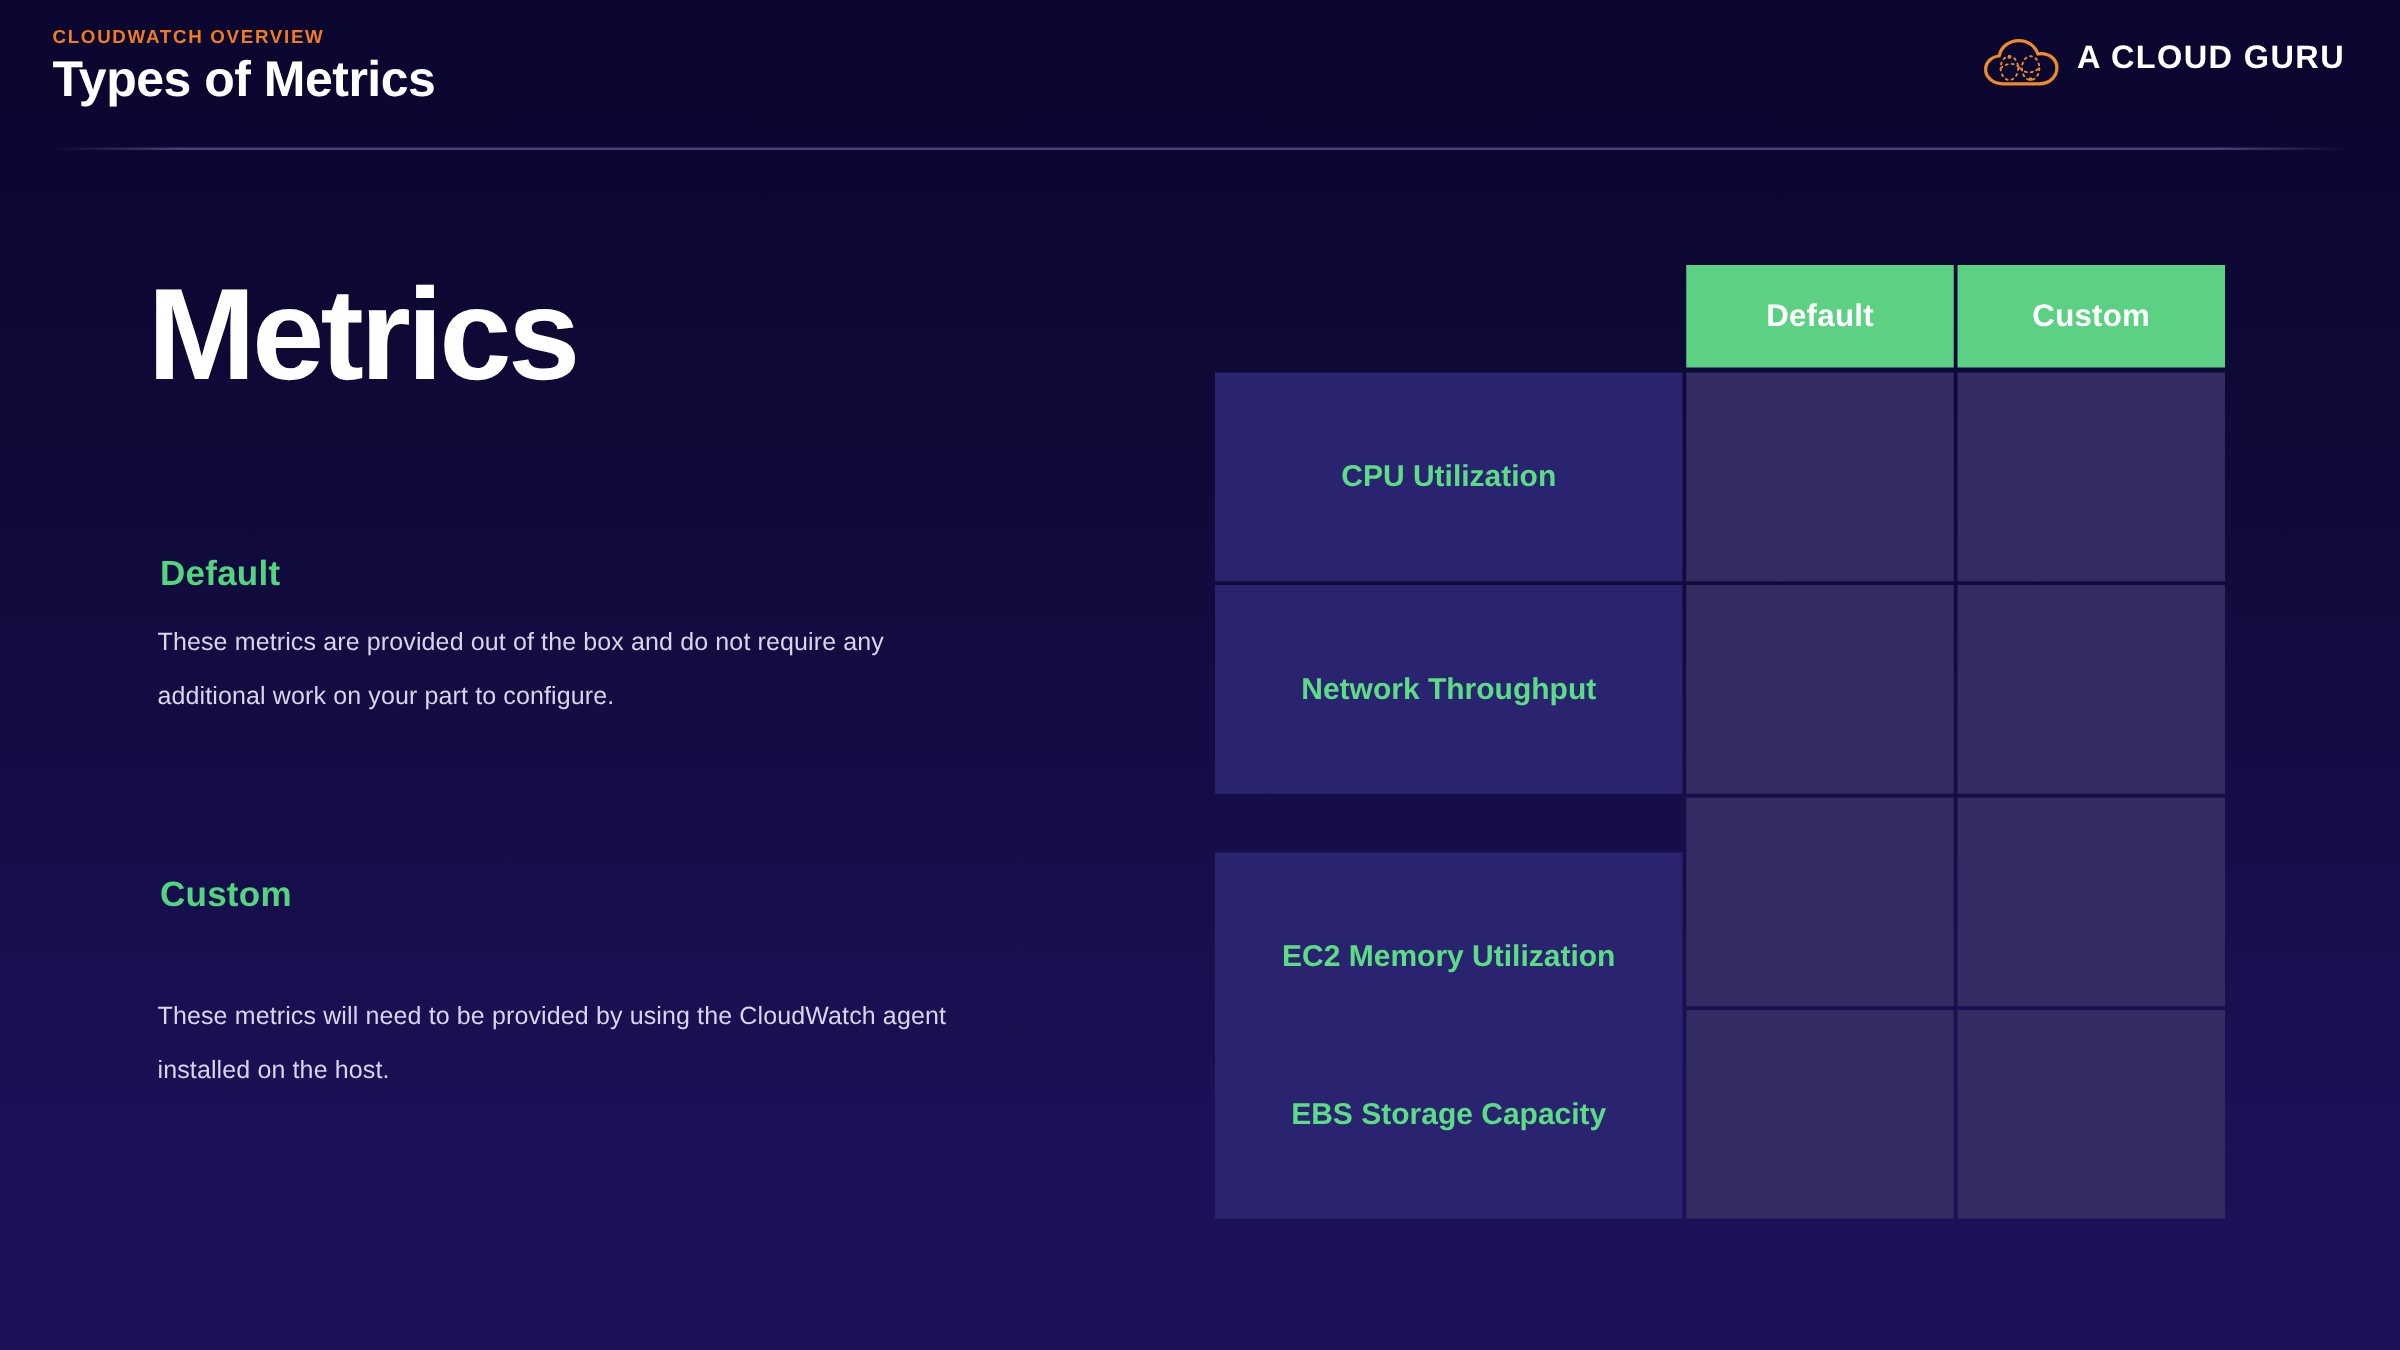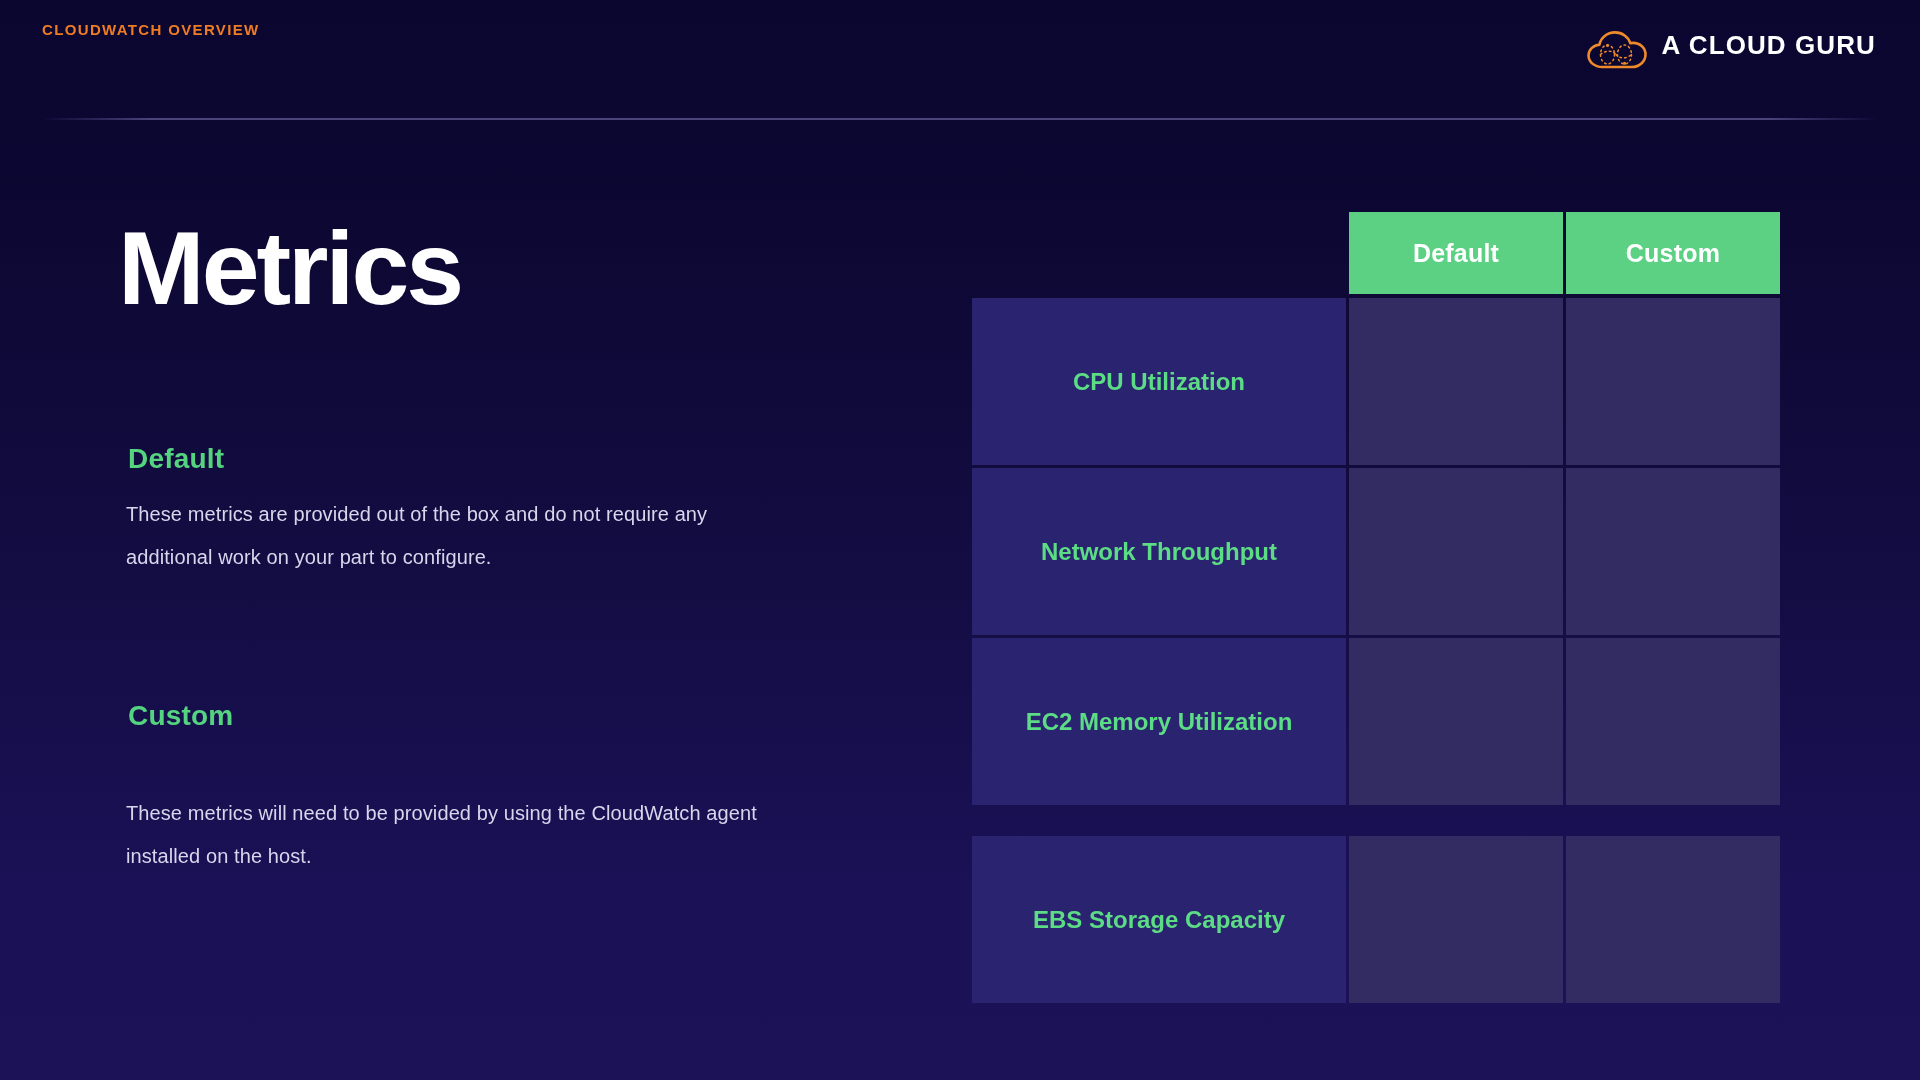--- a/index.html
+++ b/index.html
@@ -104,20 +104,21 @@
 
   .mx-body-row { position:absolute; left:0; display:flex; }
 </style>
 </head>
 <body>
 
 <div id="slide">
 
   <div id="header">
     <div id="eyebrow">CLOUDWATCH OVERVIEW</div>
+    <div id="page-title">Types of Metrics</div>
 
     <div id="brand">
       <span>
         <svg id="brand-mark" viewBox="0 0 62 40" xmlns="http://www.w3.org/2000/svg">
           <path d="M16.5 37 C8.2 37 2.5 31.8 2.5 25.6 C2.5 19.8 7.3 15.2 13.4 14.8 C14.6 7.6 21.2 2.4 29.0 2.4 C36.2 2.4 42.4 6.9 44.3 13.2 C45.2 13.0 46.1 12.9 47.0 12.9 C54.2 12.9 59.5 17.9 59.5 24.2 C59.5 31.1 54.0 37 45.4 37 Z" fill="none" stroke="#ef8a2a" stroke-width="2.6" stroke-linejoin="round"></path>
           <g stroke="#ef8a2a" stroke-width="1.5" stroke-linecap="round" stroke-dasharray="1.6 3.2" fill="none">
             <ellipse cx="21.5" cy="24.5" rx="7.0" ry="9.5"></ellipse>
             <ellipse cx="38.5" cy="24.5" rx="7.0" ry="9.5"></ellipse>
             <path d="M14.5 24.5 C20 20 26 20 30 24.5"></path>
             <path d="M30 24.5 C34 29 40 29 45.5 24.5"></path>
@@ -155,26 +156,26 @@
       <div class="mx-cell" style="height:167px;"></div>
     </div>
 
     <div class="mx-body-row" style="top:86px;">
       <div class="mx-label" style="height:167px;">CPU Utilization</div>
       <div class="mx-cell" style="height:167px;"></div>
       <div class="mx-cell" style="height:167px;"></div>
     </div>
 
     <div class="mx-body-row" style="top:426px;">
-      <div class="mx-label" style="height:167px;">EC2 Memory Utilization</div>
+      <div class="mx-label" style="height:167px;margin-top:44px;">EC2 Memory Utilization</div>
       <div class="mx-cell" style="height:167px;"></div>
       <div class="mx-cell" style="height:167px;"></div>
     </div>
 
-    <div class="mx-body-row" style="top:596px;margin-top:28px;">
+    <div class="mx-body-row" style="top:596px;">
       <div class="mx-label" style="height:167px;">EBS Storage Capacity</div>
       <div class="mx-cell" style="height:167px;"></div>
       <div class="mx-cell" style="height:167px;"></div>
     </div>
 
   </div>
 
 </div>
 
 </body></html>

